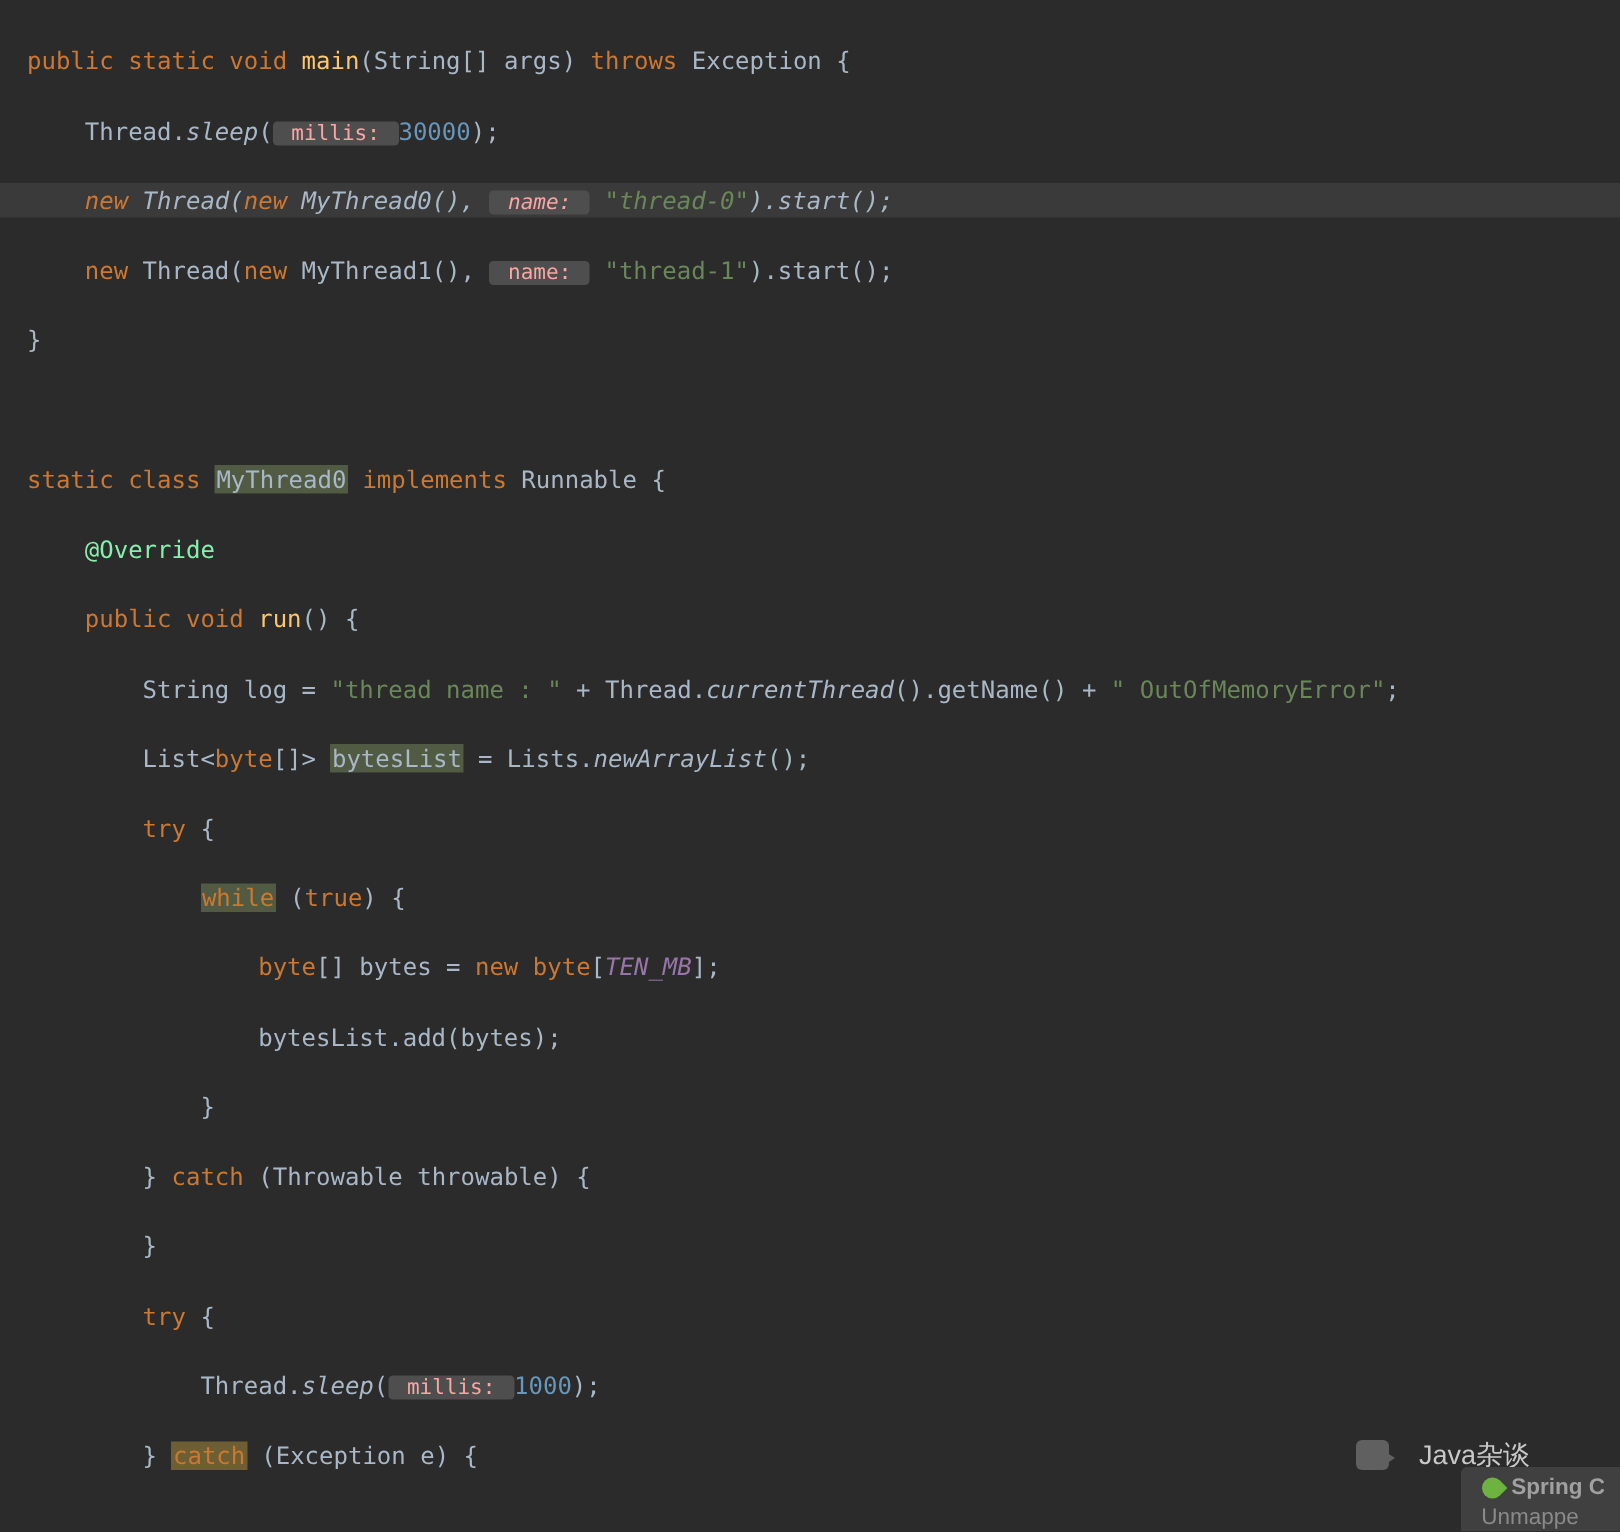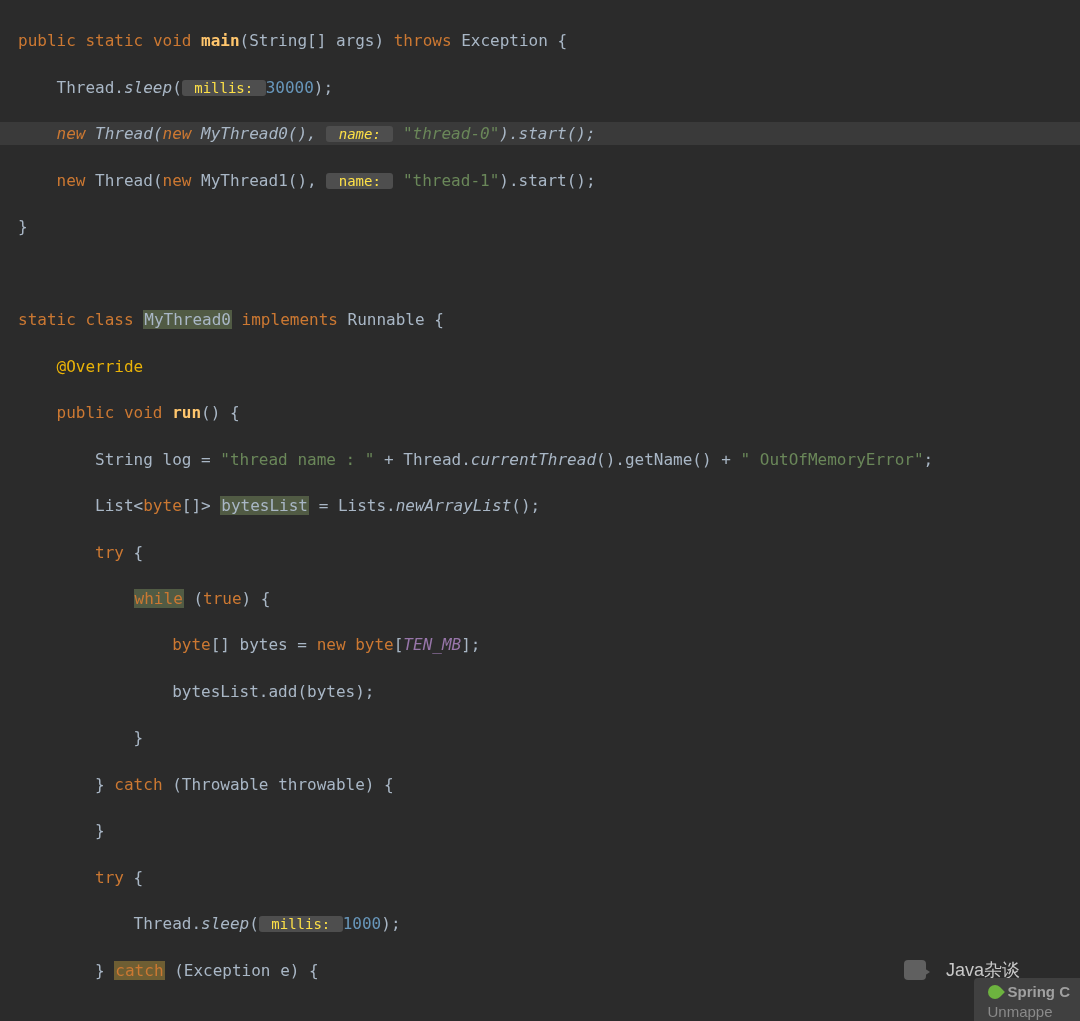--- a/index.html
+++ b/index.html
@@ -21,31 +21,31 @@
     }
     .line {
       padding: 0 18px;
       height: 23.3px;
     }
     .line.highlighted {
       background: #3a3a3a;
       font-style: italic;
     }
     .kw { color: #cc7832; }
-    .method-decl { color: #ffc66d; font-weight: bold; }
+    .method-decl { color: #ffc66d; }
     .param-hint {
       background: #4e4e4e;
-      color: #fde047;
+      color: #fca5a5;
       padding: 0 4px;
       border-radius: 3px;
       font-size: 14px;
     }
     .number { color: #6897bb; }
     .string { color: #6a8759; }
-    .annotation { color: #eab308; }
+    .annotation { color: #86efac; }
     .static-call { font-style: italic; color: #a9b7c6; }
     .static-field { font-style: italic; color: #9876aa; }
     .const { font-style: italic; color: #9876aa; }
     .hl-box { background: #515b44; padding: 0 1px; }
     .warn-box { background: #6e5e33; padding: 0 1px; }
     .watermark {
       position: absolute;
       bottom: 38px;
       right: 60px;
       color: #c8c8c8;

